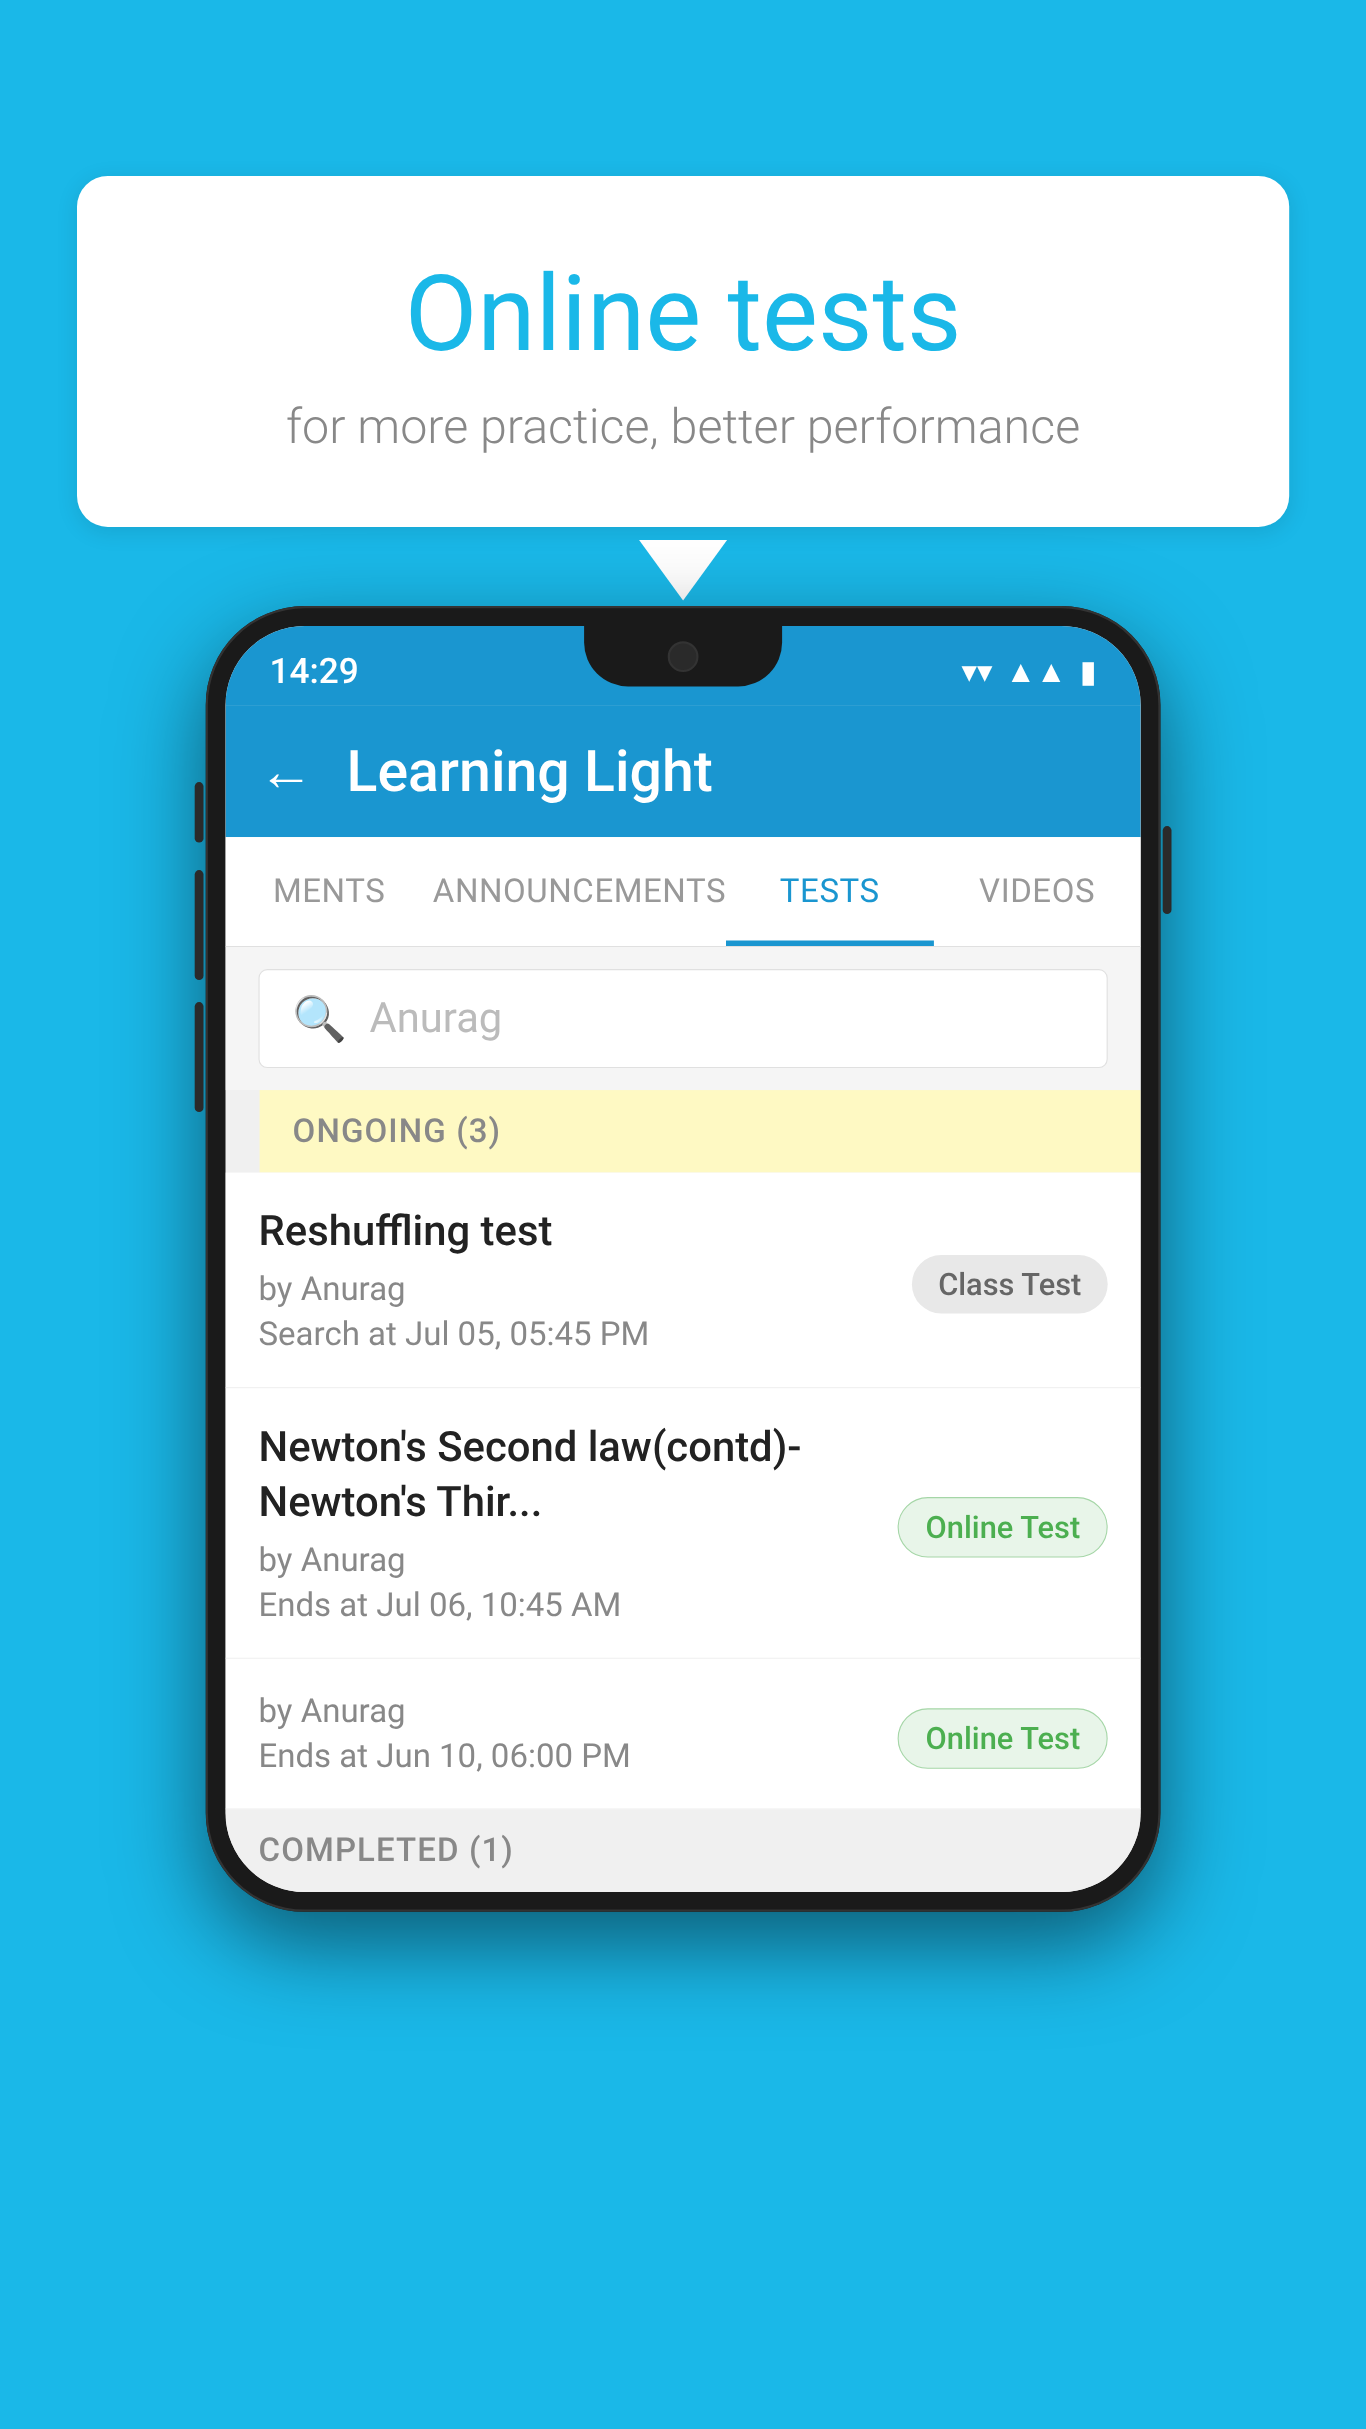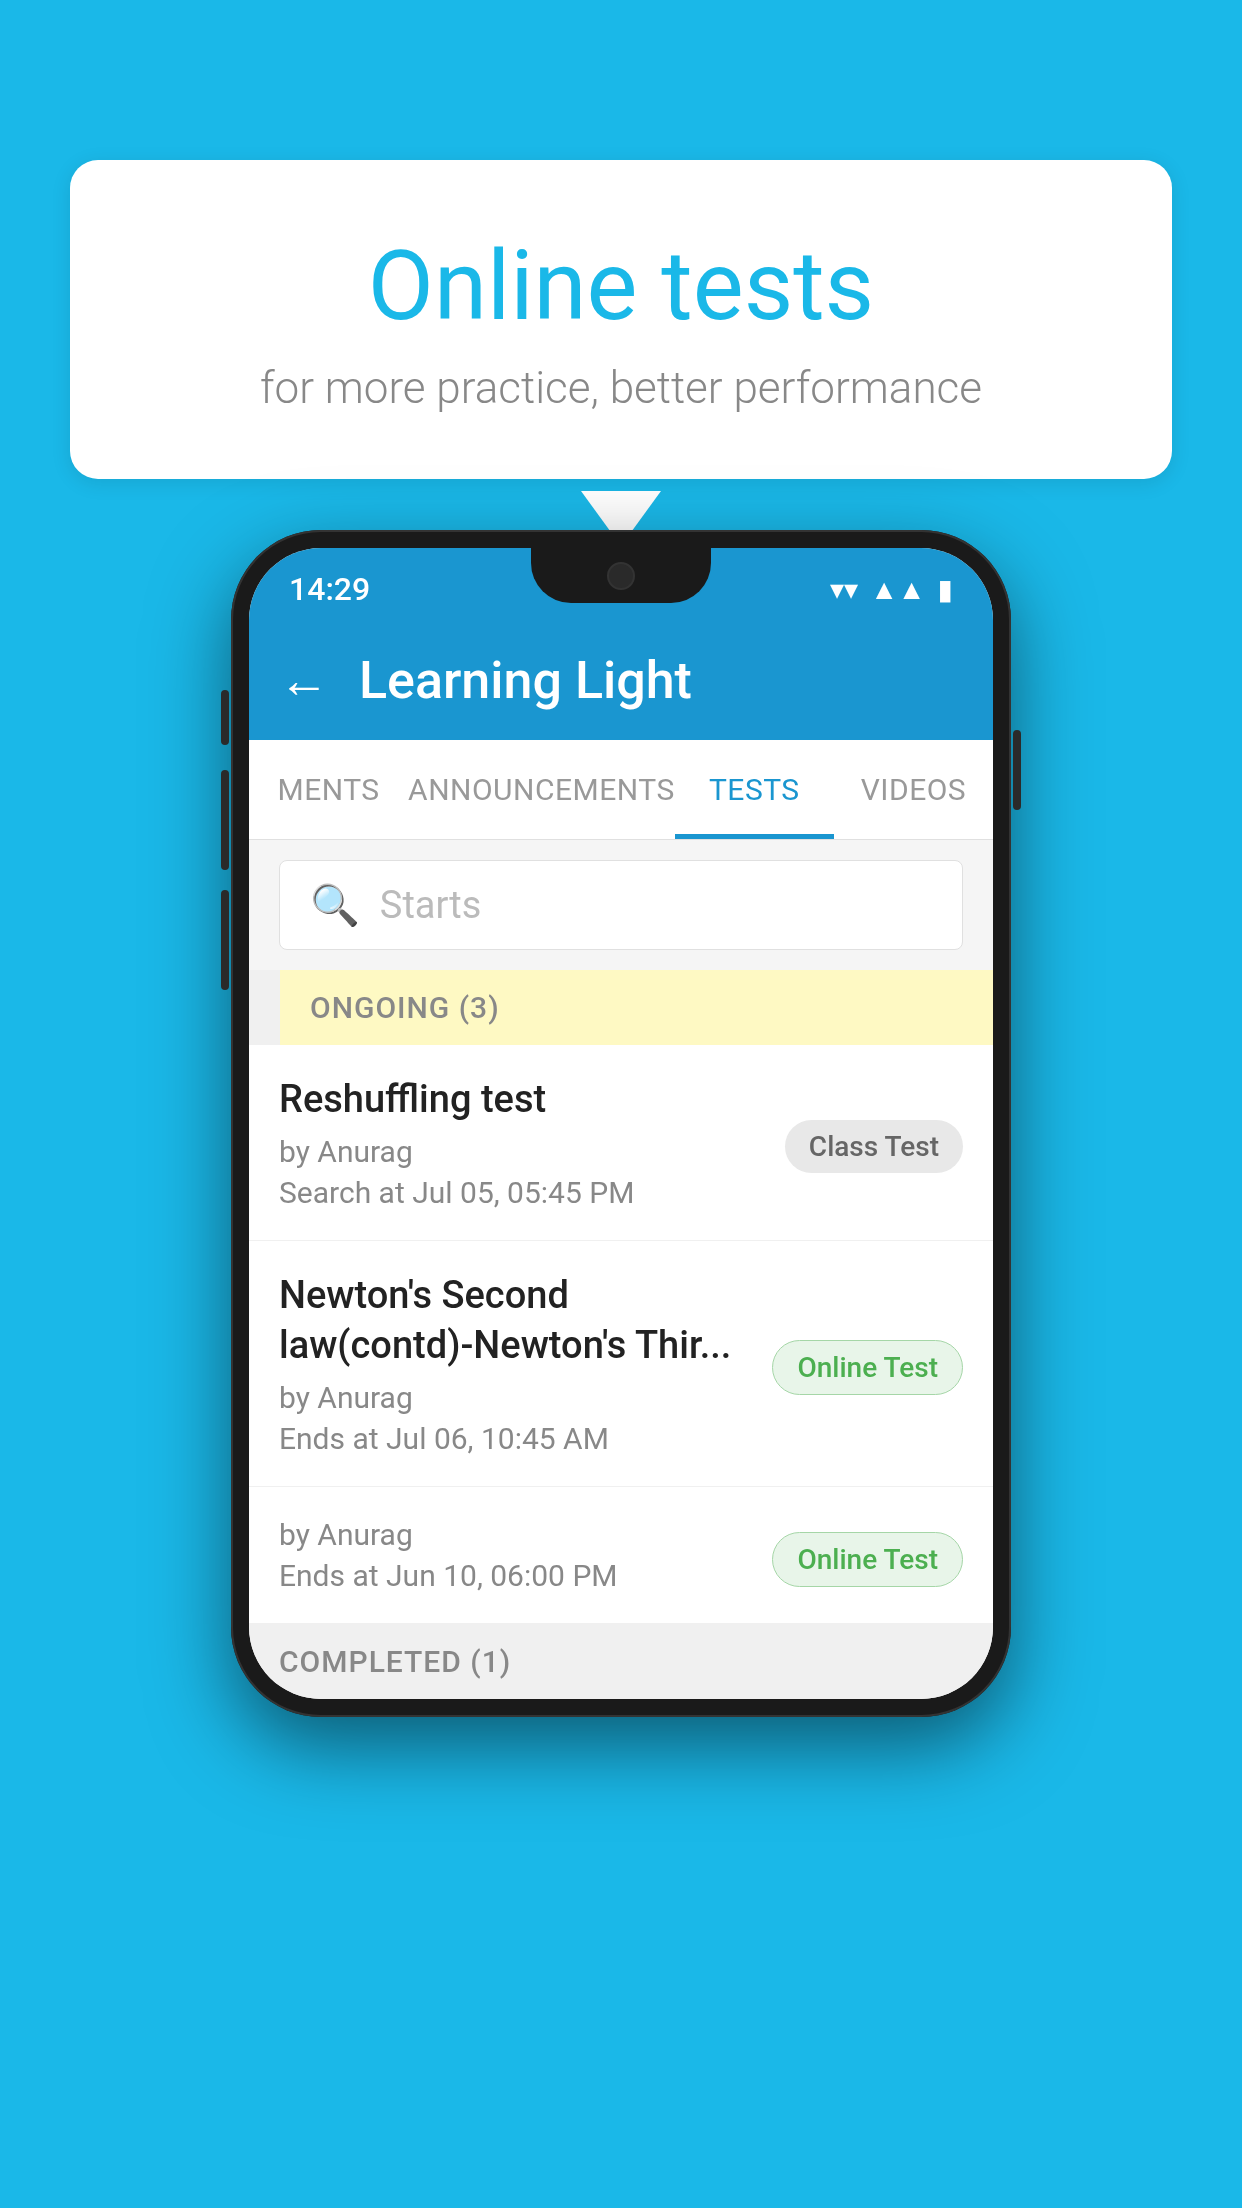--- a/index.html
+++ b/index.html
@@ -52,24 +52,24 @@
       height: 0;
       border-left: 40px solid transparent;
       border-right: 40px solid transparent;
       border-top: 55px solid white;
       margin-top: -2px;
     }
 
     
     .phone-container {
       position: absolute;
-      top: 530px;
+      top: 551px;
       left: 50%;
       transform: translateX(-50%);
-      width: 780px;
+      width: 868px;
     }
 
     .phone-frame {
       background: #1a1a1a;
       border-radius: 90px;
       padding: 18px;
       box-shadow: 0 30px 80px rgba(0,0,0,0.5), inset 0 0 0 2px #333;
       position: relative;
     }
 
@@ -388,21 +388,21 @@
           <span>TESTS</span>
         </div>
         <div class="tab">
           <span>VIDEOS</span>
         </div>
       </div>
 
       <div class="search-container">
         <div class="search-bar">
           <span class="search-icon">🔍</span>
-          <span class="search-placeholder">Starts</span>
+          <span class="search-placeholder">Anurag</span>
         </div>
       </div>
 
       <div class="section-header">ONGOING (3)</div>
 
       <div class="test-list">
 
         <div class="test-item">
           <div class="test-info">
             <div class="test-name">Reshuffling test</div>

